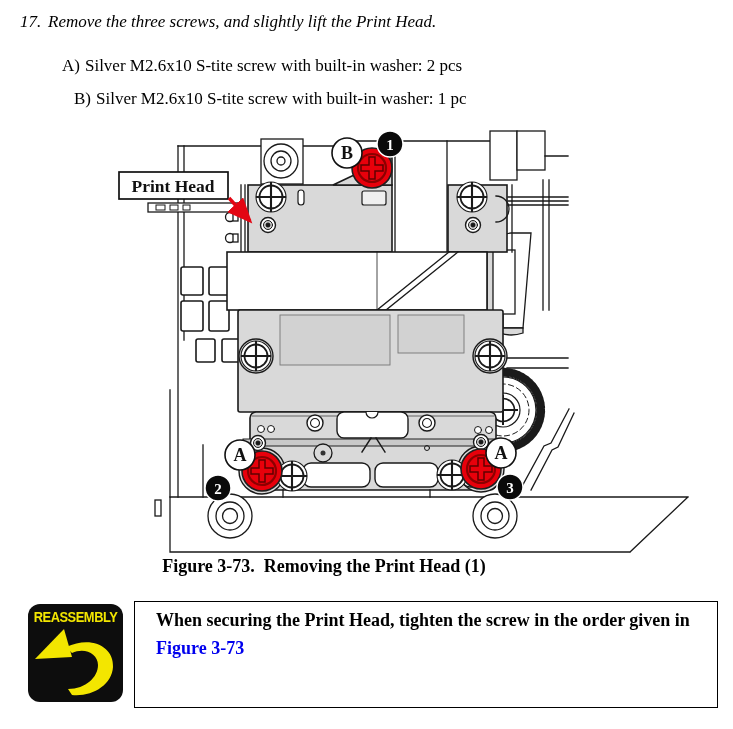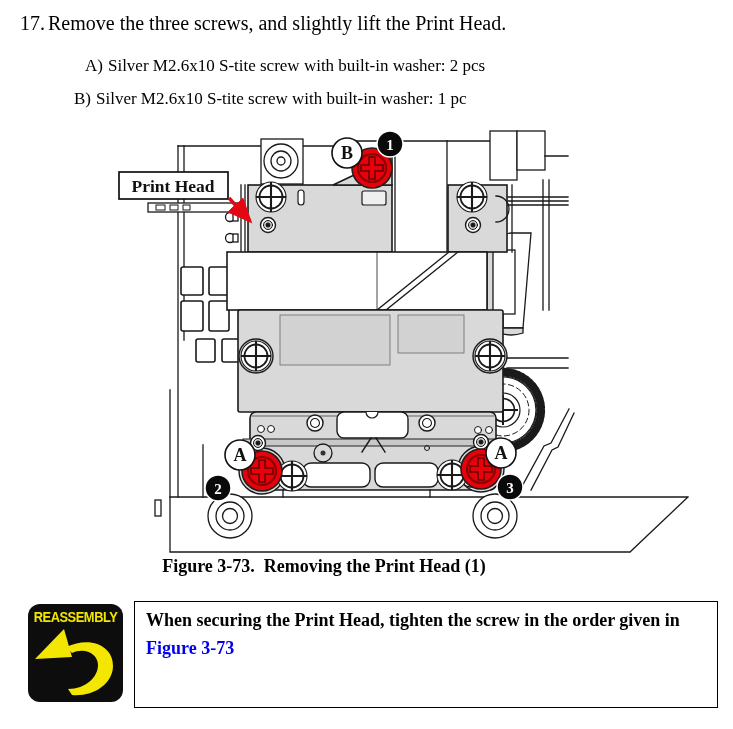--- a/index.html
+++ b/index.html
@@ -1,31 +1,31 @@
 <!DOCTYPE html>
 <html><head>
 <meta charset="utf-8">
 <style>
   html,body{margin:0;padding:0;background:#fff;}
   body{position:relative;width:733px;height:729px;font-family:"Liberation Serif",serif;color:#000;overflow:hidden;}
-  .step-line{position:absolute;font-size:20px;white-space:pre;}
+  .step-line{position:absolute;font-size:17px;white-space:pre;font-style:italic;}
   #step{left:20px;top:12px;}
   #step .num{display:inline-block;width:28px;}
   .sub-item{position:absolute;font-size:17px;white-space:pre;}
-  #sub-a{left:62px;top:56px;margin-left:23px;}
+  #sub-a{left:62px;top:56px;}
   #sub-b{left:74px;top:89px;}
   .sub-item .lbl{margin-right:5px;}
   #figure-svg{position:absolute;left:0;top:120px;}
   #caption{position:absolute;left:0;top:556px;width:648px;text-align:center;font-weight:bold;font-size:18px;white-space:pre;}
   #reassembly-badge{position:absolute;left:28px;top:604px;width:95px;height:98px;background:#0d0d0d;border-radius:12px;}
   #reassembly-badge .badge-label{display:block;margin-top:5px;text-align:center;color:#f3e600;
      font-family:"Liberation Sans",sans-serif;font-weight:bold;font-size:14px;letter-spacing:-0.5px;transform:scaleX(0.92);}
   #reassembly-badge svg{display:block;margin:0 auto;}
   #note-box{position:absolute;left:134px;top:601px;width:584px;height:107px;border:1.6px solid #000;
-     box-sizing:border-box;padding:5px 11px;font-weight:bold;font-size:18px;line-height:1.55;}
+     box-sizing:border-box;padding:5px 21px;font-weight:bold;font-size:18px;line-height:1.55;}
   .fig-link{color:#0000ee;cursor:pointer;}
   svg text{user-select:none;}
 </style>
 </head>
 <body>
 
 <div id="step" class="step-line"><span class="num">17.</span><span>Remove the three screws, and slightly lift the Print Head.</span></div>
 <div id="sub-a" class="sub-item"><span class="lbl">A)</span><span>Silver M2.6x10 S-tite screw with built-in washer: 2 pcs</span></div>
 <div id="sub-b" class="sub-item"><span class="lbl">B)</span><span>Silver M2.6x10 S-tite screw with built-in washer: 1 pc</span></div>
 

